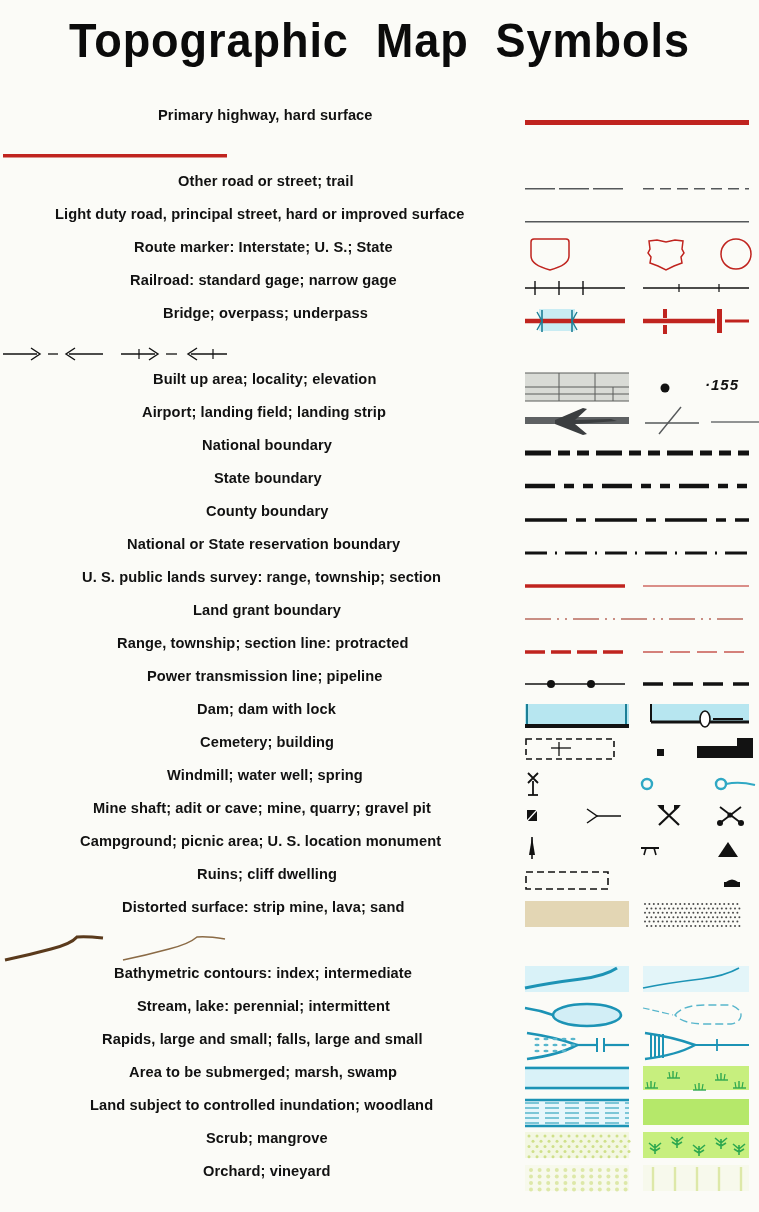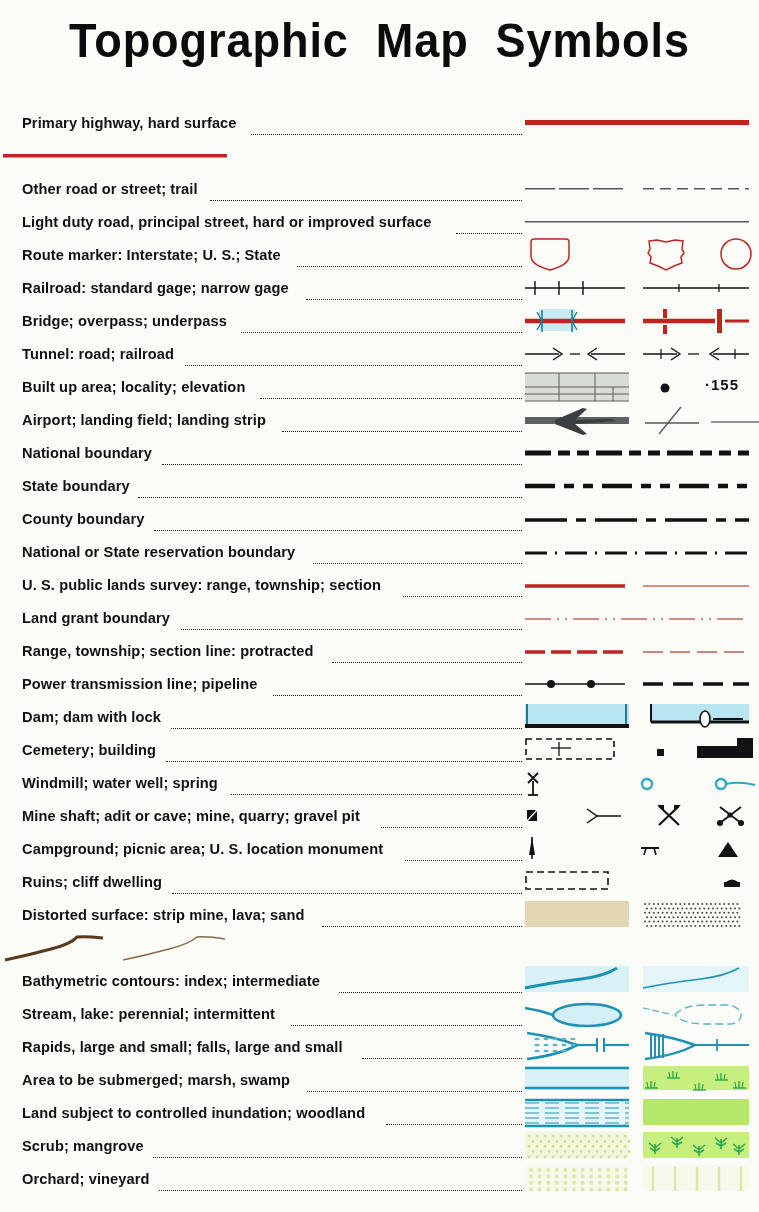--- a/index.html
+++ b/index.html
@@ -37,20 +37,21 @@
   }
   .label{
     position:relative;
     width:500px;
     margin-left:22px;
     height:33px;
     display:flex;
     align-items:center;
     overflow:hidden;
     white-space:nowrap;
+    flex-direction:column;
   }
   .label .txt{
     font-size:15.4px;
     font-weight:bold;
     letter-spacing:0.1px;
     transform:scaleX(0.95);
     transform-origin:0 50%;
     flex:0 0 auto;
     padding-right:3px;
   }
@@ -177,24 +178,20 @@
           <svg class="cell" style="left:118px;top:4px" width="106" height="26">
             <line x1="0" y1="13" x2="72" y2="13" stroke="#c0241f" stroke-width="4.5"></line>
             <line x1="82" y1="13" x2="106" y2="13" stroke="#c0241f" stroke-width="3"></line>
             <rect x="20" y="1" width="4" height="9" fill="#c0241f"></rect>
             <rect x="20" y="17" width="4" height="9" fill="#c0241f"></rect>
             <rect x="74" y="1" width="5" height="24" fill="#c0241f"></rect>
           </svg>
         </div>
       </div>
       <div class="row">
-        <div class="label">
-          <span class="txt">Tunnel: road; railroad</span>
-          <span class="leader"></span>
-        </div>
         <div class="sym">
           <svg class="cell" style="left:0px;top:7px" width="100" height="20">
             <line x1="0" y1="10" x2="34" y2="10" stroke="#121212" stroke-width="1.3"></line>
             <path d="M28 4 L37 10 L28 16" fill="none" stroke="#121212" stroke-width="1.4"></path>
             <line x1="45" y1="10" x2="55" y2="10" stroke="#121212" stroke-width="1.3"></line>
             <path d="M72 4 L63 10 L72 16" fill="none" stroke="#121212" stroke-width="1.4"></path>
             <line x1="66" y1="10" x2="100" y2="10" stroke="#121212" stroke-width="1.3"></line>
           </svg>
           <svg class="cell" style="left:118px;top:7px" width="106" height="20">
             <line x1="0" y1="10" x2="34" y2="10" stroke="#121212" stroke-width="1.3"></line>
@@ -219,21 +216,21 @@
             <line x1="0" y1="30" x2="104" y2="30" stroke="#5a5d5a" stroke-width="1"></line>
             <line x1="0" y1="16" x2="104" y2="16" stroke="#5a5d5a" stroke-width="1"></line>
             <line x1="0" y1="23" x2="104" y2="23" stroke="#5a5d5a" stroke-width="1"></line>
             <line x1="34" y1="2" x2="34" y2="30" stroke="#5a5d5a" stroke-width="1"></line>
             <line x1="70" y1="2" x2="70" y2="30" stroke="#5a5d5a" stroke-width="1"></line>
             <line x1="88" y1="16" x2="88" y2="30" stroke="#5a5d5a" stroke-width="1"></line>
           </svg>
           <svg class="cell" style="left:132px;top:8px" width="20" height="20">
             <circle cx="8" cy="10" r="4.5" fill="#121212"></circle>
           </svg>
-          <div class="cell" style="left:180px;top:6px;font-size:15px;font-weight:bold;letter-spacing:1px;">·155</div>
+          <div class="cell" style="left:180px;top:6px;font-size:15px;font-style:italic;font-weight:bold;letter-spacing:1px;">·155</div>
         </div>
       </div>
       <div class="row">
         <div class="label">
           <span class="txt">Airport; landing field; landing strip</span>
           <span class="leader"></span>
         </div>
         <div class="sym">
           <svg class="cell" style="left:0px;top:3px" width="104" height="30">
             <rect x="0" y="11" width="104" height="7" fill="#5e6163"></rect>

